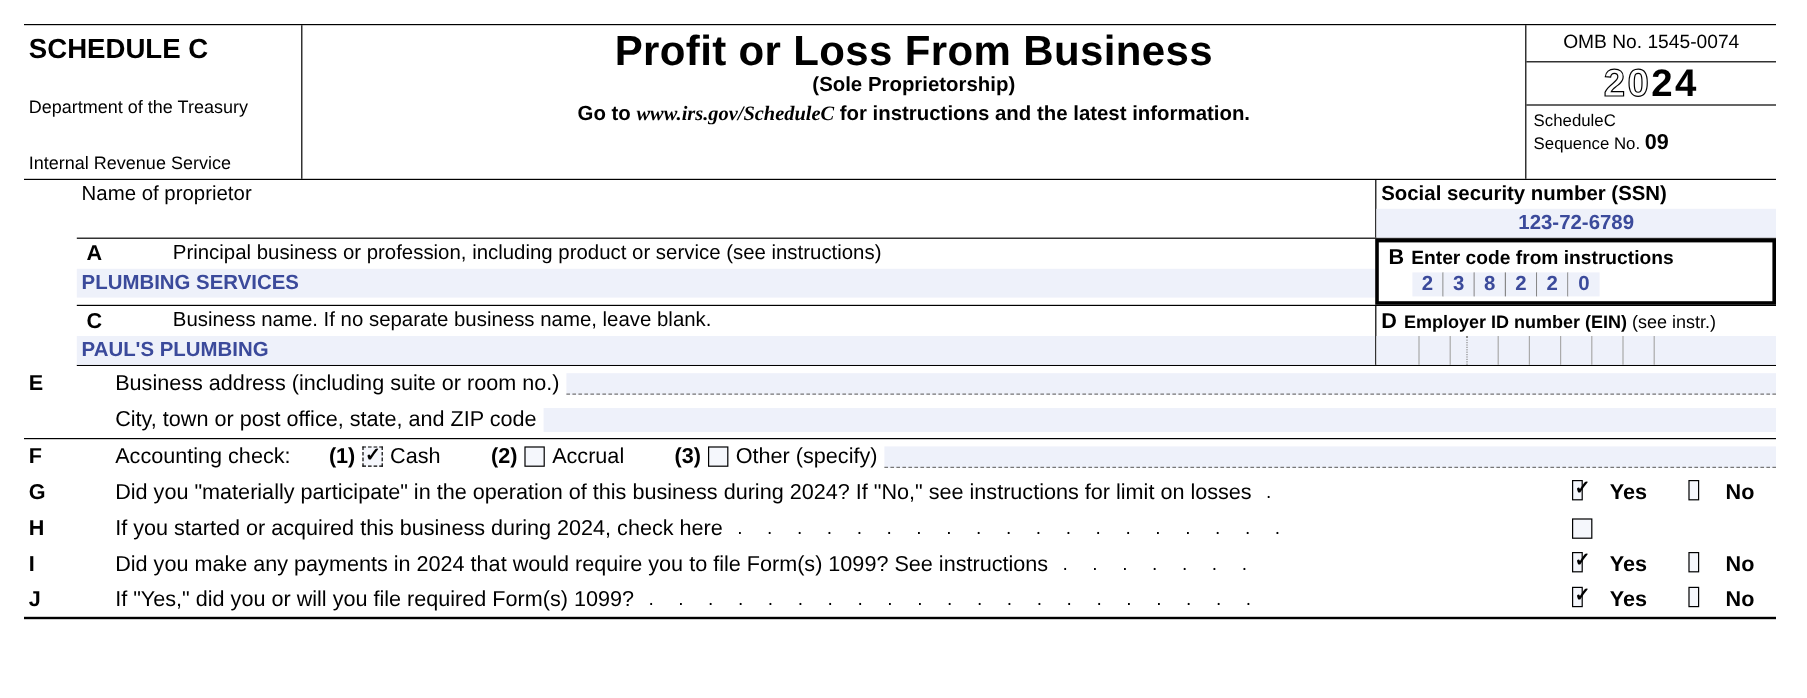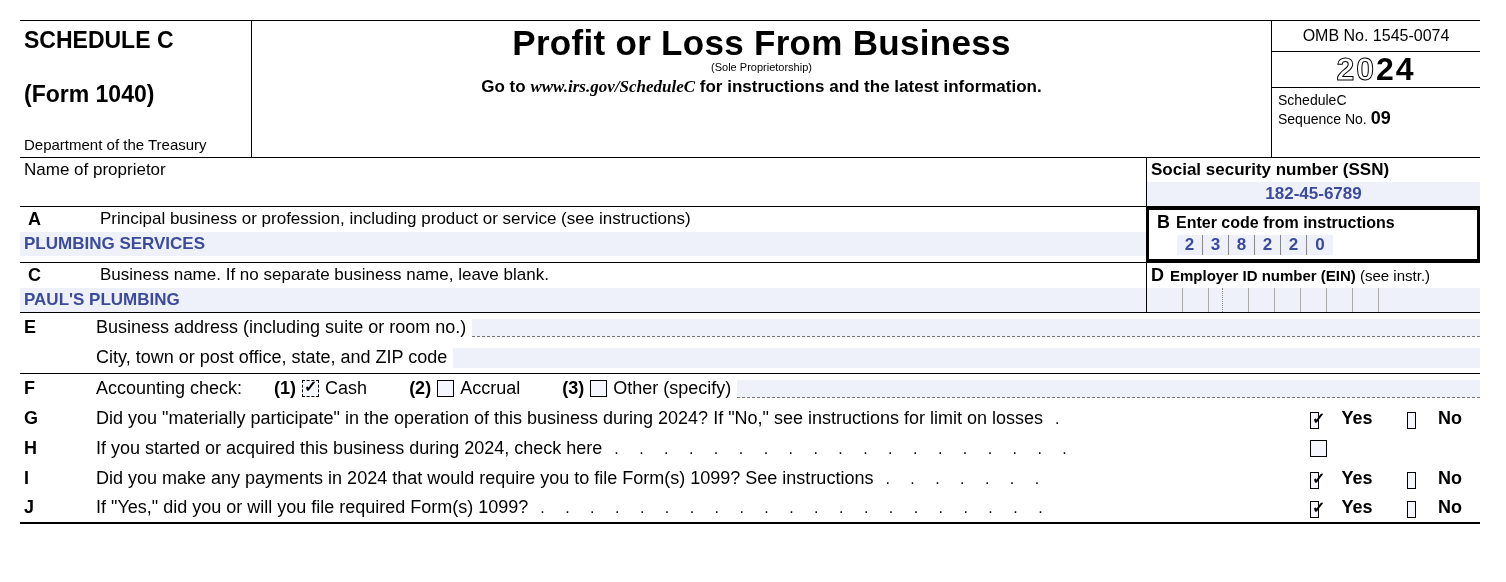--- a/index.html
+++ b/index.html
@@ -46,22 +46,22 @@
     border-right: 1px solid #000;
     text-align: center;
     padding: 2px 10px 4px 10px;
   }
   .header-center .title {
     font-weight: 900;
     font-size: 35px;
     letter-spacing: 0.3px;
   }
   .header-center .subtitle {
-    font-weight: 400;
-    font-size: 11px;
+    font-weight: 700;
+    font-size: 17px;
     margin-top: -2px;
   }
   .header-center .attach {
     font-weight: 700;
     font-size: 17px;
     margin-top: 6px;
   }
   .header-center .goto {
     font-weight: 700;
     font-size: 17px;
@@ -97,20 +97,21 @@
     font-size: 14px;
     padding: 4px 6px 2px 6px;
     line-height: 1.15;
   }
   .attach-seq .big { font-weight: 900; font-size: 18px; }
 
   
   .row {
     display: flex;
     border-bottom: 1px solid #000;
+    margin-left: 44px;
   }
   .cell {
     padding: 2px 4px;
   }
   .label-line {
     font-size: 17px;
   }
   .fill-value {
     color: #3b4a9b;
     font-weight: 600;
@@ -219,43 +220,43 @@
   }
   .dashed-underline {
     flex: 1;
     border-bottom: 1px dashed #777;
     height: 18px;
     background: #eef1fa;
     min-width: 200px;
   }
   .yn-group {
     display: flex;
-    align-items: flex-end;
+    align-items: flex-start;
     gap: 22px;
     width: 170px;
     justify-content: flex-start;
     padding-right: 6px;
   }
   .yn-group .lbl { font-weight: 700; margin-right: 12px; }
 
   .sec-E .line-row { border-bottom: none; }
   .sec-E { border-bottom: 1px solid #000; }
 
   .sec-F-J .line-row { }
 </style>
 </head>
 <body>
 
 <div class="form">
 
   <div class="header">
     <div class="header-left">
       <div class="sched">SCHEDULE C</div>
-      <div class="sched">(Form 1040)</div>
       <div class="dept">Department of the Treasury</div>
+      <div class="dept">Internal Revenue Service</div>
     </div>
     <div class="header-center">
       <div class="title">Profit or Loss From Business</div>
       <div class="subtitle">(Sole Proprietorship)</div>
       <div class="goto">
         <span>Go to </span><span class="ital">www.irs.gov/ScheduleC</span><span> for instructions and the latest information.</span>
       </div>
     </div>
     <div class="header-right">
       <div class="omb">OMB No. 1545-0074</div>
@@ -268,21 +269,21 @@
       </div>
     </div>
   </div>
 
   <div class="row">
     <div class="main-col">
       <div class="cell label-line">Name of proprietor</div>
     </div>
     <div class="right-col">
       <div class="cell label-line bold">Social security number (SSN)</div>
-      <div class="fill-value" style="text-align:center">182-45-6789</div>
+      <div class="fill-value" style="text-align:center">123-72-6789</div>
     </div>
   </div>
 
   <div class="row">
     <div class="main-col">
       <div class="cell" style="display:flex">
         <span class="line-letter">A</span>
         <span class="label-line">Principal business or profession, including product or service (see instructions)</span>
       </div>
       <div class="fill-value">PLUMBING SERVICES</div>

